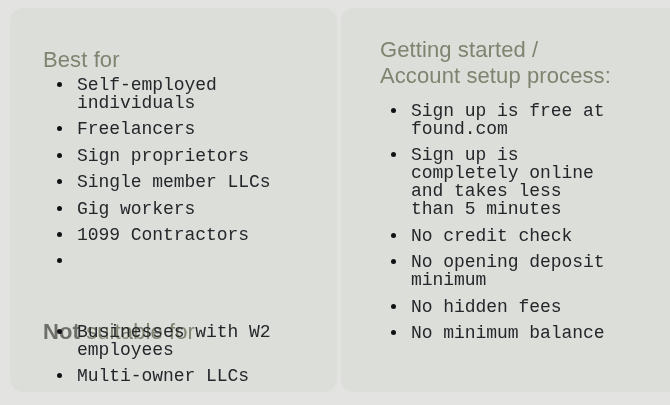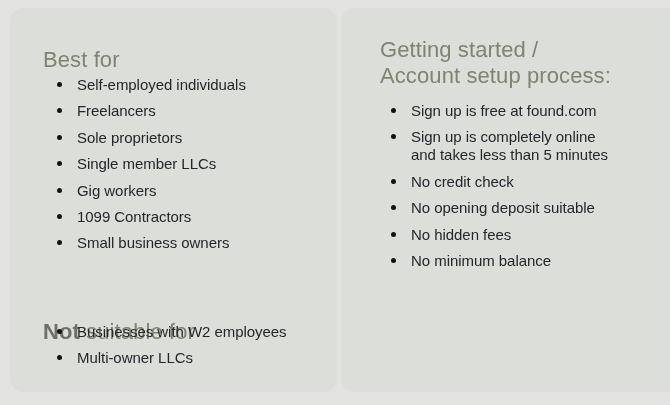--- a/index.html
+++ b/index.html
@@ -73,25 +73,26 @@
   .list {
     position: absolute;
     list-style: none;
     margin: 0;
     padding: 0;
   }
 
   .list-item {
     position: relative;
     padding-left: 21px;
-    font-size: 15px;
+    font-size: 18px;
     line-height: 18px;
     color: #24262a;
     letter-spacing: -0.05px;
     margin-bottom: 8.4px;
+    font-family: Liberation Mono, monospace;
   }
 
   .list-item .bullet {
     position: absolute;
     left: 1px;
     top: 6px;
     width: 5px;
     height: 5px;
     border-radius: 50%;
     background: #111214;
@@ -122,37 +123,36 @@
         <li class="list-item">
           <span class="bullet"></span>
           <span>Self-employed individuals</span>
         </li>
         <li class="list-item">
           <span class="bullet"></span>
           <span>Freelancers</span>
         </li>
         <li class="list-item">
           <span class="bullet"></span>
-          <span>Sole proprietors</span>
+          <span>Sign proprietors</span>
         </li>
         <li class="list-item">
           <span class="bullet"></span>
           <span>Single member LLCs</span>
         </li>
         <li class="list-item">
           <span class="bullet"></span>
           <span>Gig workers</span>
         </li>
         <li class="list-item">
           <span class="bullet"></span>
           <span>1099 Contractors</span>
         </li>
         <li class="list-item">
           <span class="bullet"></span>
-          <span>Small business owners</span>
         </li>
       </ul>
 
       <h2 class="heading heading-not">
         <span class="emph">Not</span><span> suitable for</span>
       </h2>
 
       <ul class="list list-not">
         <li class="list-item">
           <span class="bullet"></span>
@@ -181,21 +181,21 @@
         <li class="list-item" style="max-width:202px;">
           <span class="bullet"></span>
           <span>Sign up is completely online and takes less than 5 minutes</span>
         </li>
         <li class="list-item">
           <span class="bullet"></span>
           <span>No credit check</span>
         </li>
         <li class="list-item">
           <span class="bullet"></span>
-          <span>No opening deposit suitable</span>
+          <span>No opening deposit minimum</span>
         </li>
         <li class="list-item">
           <span class="bullet"></span>
           <span>No hidden fees</span>
         </li>
         <li class="list-item">
           <span class="bullet"></span>
           <span>No minimum balance</span>
         </li>
       </ul>

